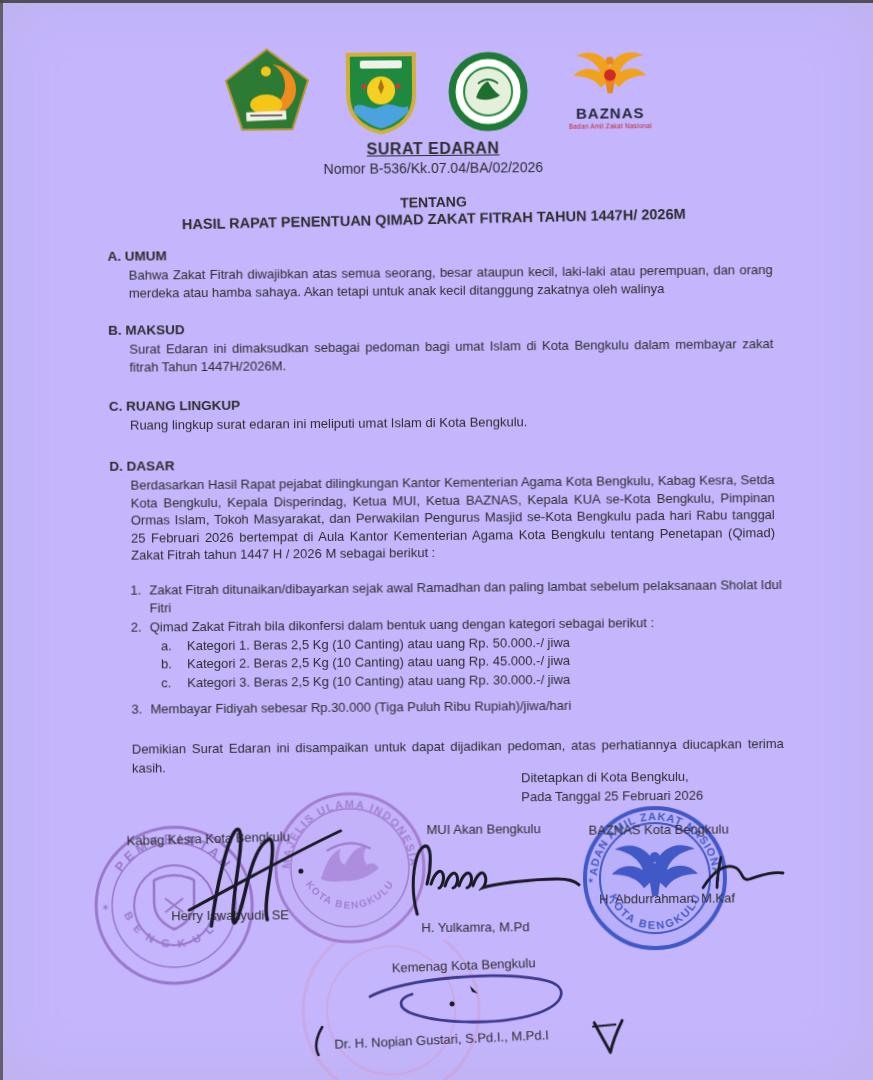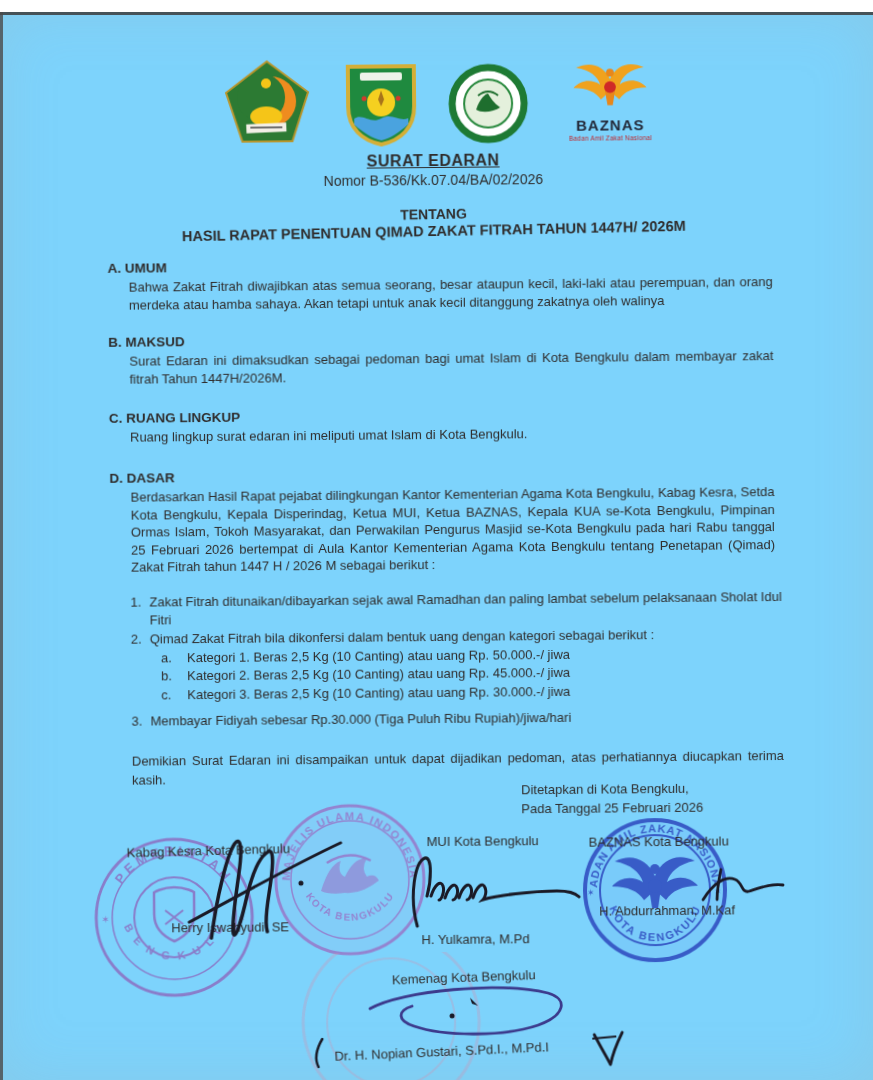--- a/index.html
+++ b/index.html
@@ -1,19 +1,19 @@
 <!DOCTYPE html>
 <html><head>
 <meta charset="utf-8">
 <style>
   * { margin:0; padding:0; box-sizing:border-box; }
   html,body { width:873px; height:1080px; background:#ffffff; overflow:hidden; }
   body { font-family:"Liberation Sans", sans-serif; color:#2f2d2d; }
 
-  .page { position:absolute; inset:0; background:#7dd3fc; box-shadow: inset 0 0 60px rgba(170,160,150,0.18); margin-top: 12px; }
+  .page { position:absolute; inset:0; background:#c4b5fd; box-shadow: inset 0 0 60px rgba(170,160,150,0.18); }
   .edge-top { position:absolute; left:0; top:0; width:873px; height:3px; background:#3c3c3c; opacity:.85; }
   .edge-left { position:absolute; left:0; top:0; width:3px; height:1080px; background:#4a4a4a; opacity:.8; }
 
   .paper-text { position:absolute; inset:0; transform:rotate(-0.5deg); filter:blur(0.22px); }
 
   .abs { position:absolute; }
   .center { left:0; right:0; text-align:center; }
 
   .doc-title { font-weight:bold; font-size:16px; text-decoration:underline; letter-spacing:.5px; }
   .doc-number { font-size:14px; margin-top:2px; }
@@ -139,21 +139,21 @@
     </div>
 
     <div class="abs closing" style="top:737px;">Demikian Surat Edaran ini disampaikan untuk dapat dijadikan pedoman, atas perhatiannya diucapkan terima kasih.</div>
 
     <div class="abs place-date" style="top:770px;">
       <div>Ditetapkan di Kota Bengkulu,</div>
       <div>Pada Tanggal 25 Februari 2026</div>
     </div>
 
     <div class="abs sig-label" style="left:124px; top:829px; transform:rotate(-1deg); z-index:3;">Kabag Kesra Kota Bengkulu</div>
-    <div class="abs sig-label" style="left:424px; top:822px; z-index:3;">MUI Kota Bengkulu</div>
+    <div class="abs sig-label" style="left:424px; top:822px; z-index:3;">MUI Akan Bengkulu</div>
     <div class="abs sig-label" style="left:586px; top:824px; z-index:1;">BAZNAS Kota Bengkulu</div>
 
     <div class="abs sig-name" style="left:168px; top:906px; z-index:3;">Herry Iswahyudi, SE</div>
     <div class="abs sig-name" style="left:418px; top:920px; z-index:3;">H. Yulkamra, M.Pd</div>
     <div class="abs sig-name" style="left:596px; top:893px; z-index:1;">H. Abdurrahman, M.Kaf</div>
 
     <div class="abs sig-label" style="left:388px; top:958px; transform:rotate(-1.5deg); z-index:3;">Kemenag Kota Bengkulu</div>
     <div class="abs sig-name" style="left:330px; top:1032px; transform:rotate(-2deg); z-index:3;">Dr. H. Nopian Gustari, S.Pd.I., M.Pd.I</div>
 
     <svg class="stamp" style="left:86px; top:818px;" width="170" height="170" viewBox="0 0 170 170">

